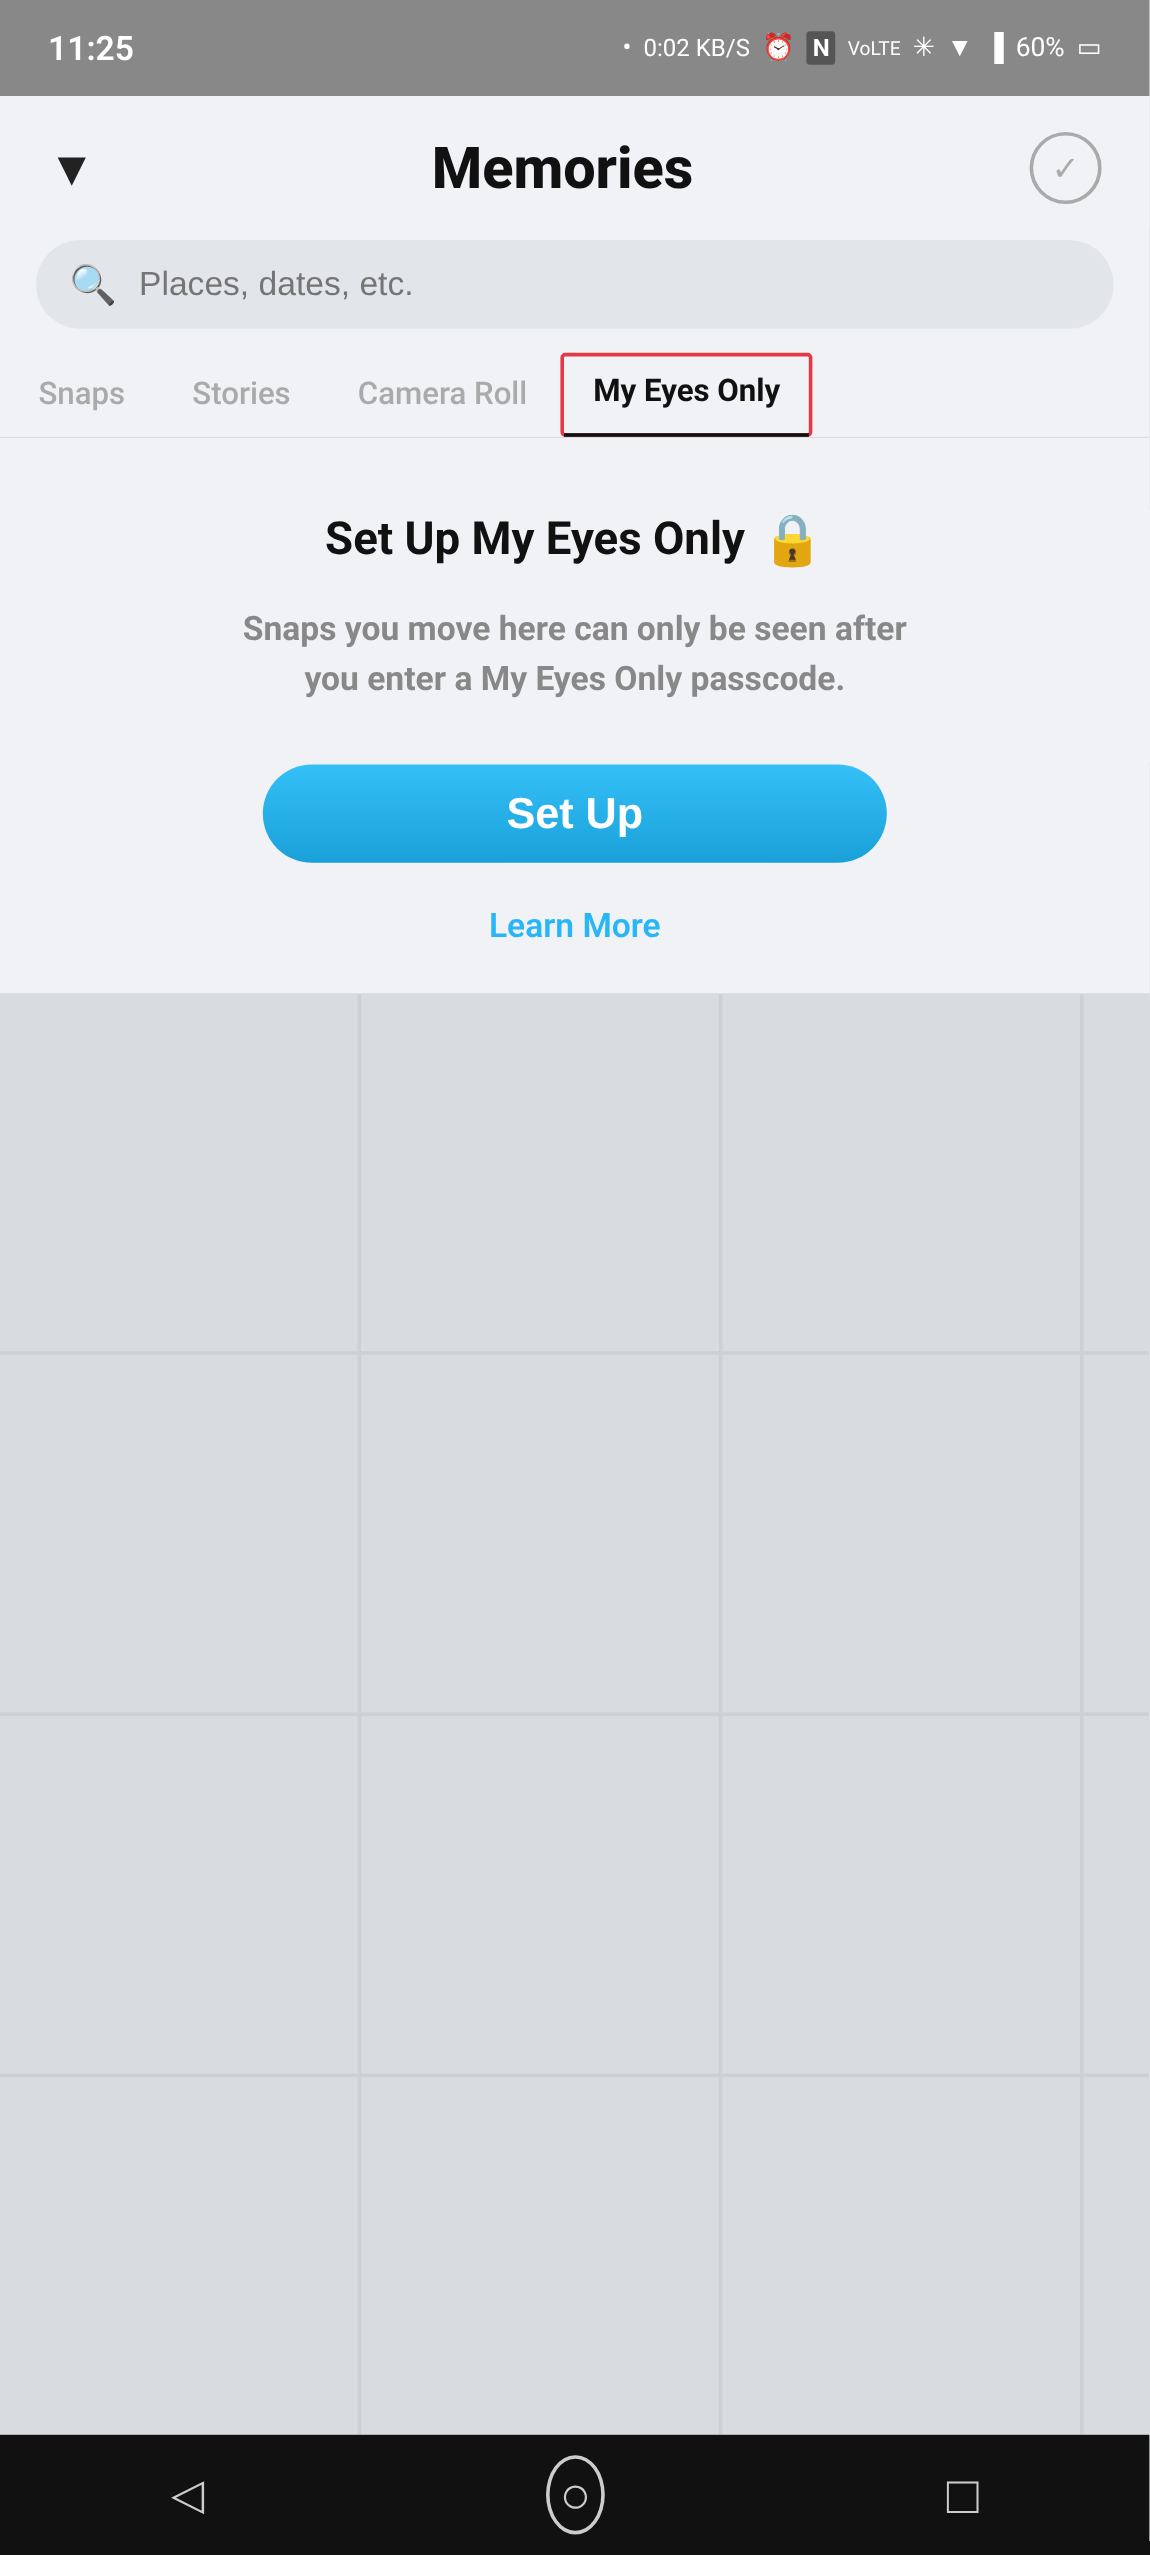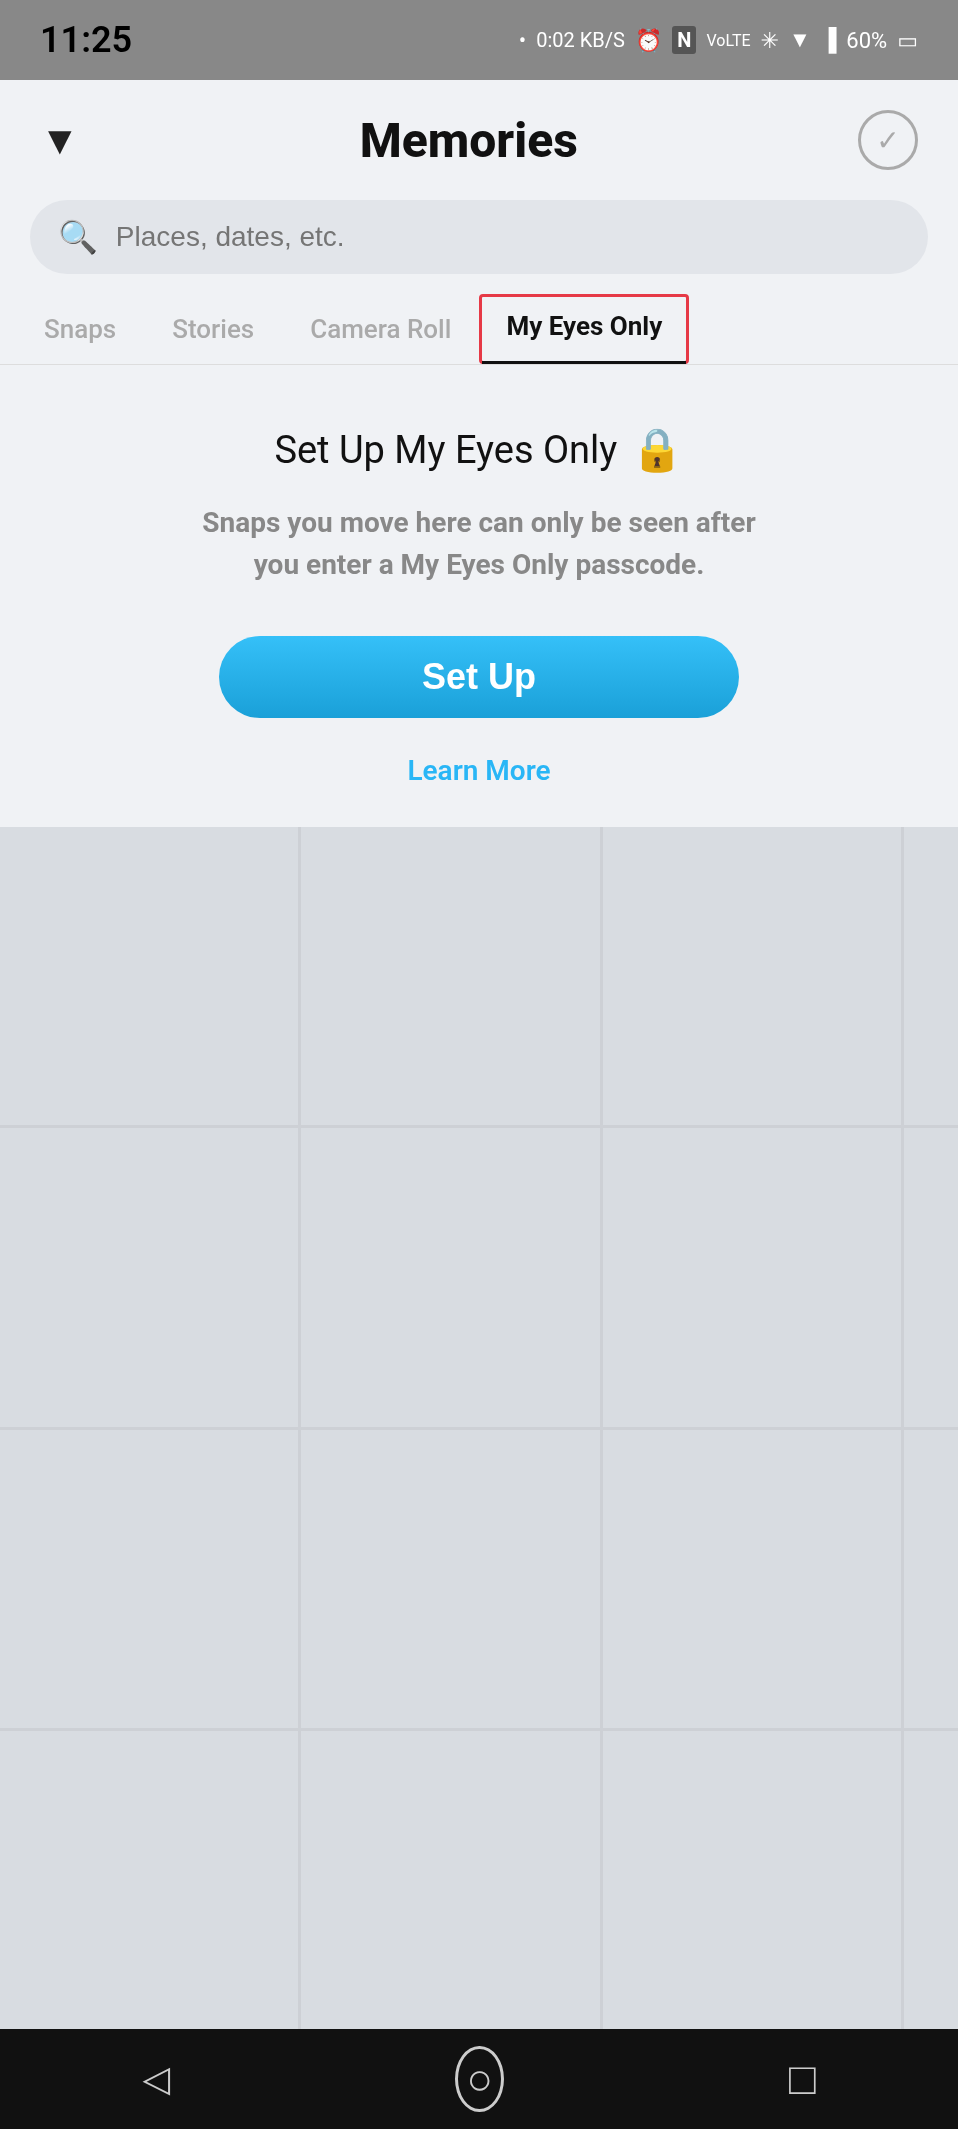--- a/index.html
+++ b/index.html
@@ -23,22 +23,22 @@
       background: #888;
       height: 80px;
       display: flex;
       align-items: center;
       justify-content: space-between;
       padding: 0 40px;
       flex-shrink: 0;
     }
 
     .status-time {
-      color: #000000;
-      font-size: 36px;
+      color: #ffffff;
+      font-size: 28px;
       font-weight: 600;
     }
 
     .status-icons {
       display: flex;
       align-items: center;
       gap: 10px;
       color: white;
       font-size: 22px;
     }
@@ -109,21 +109,21 @@
       border: none;
       outline: none;
       font-size: 28px;
       color: #1d4ed8;
       flex: 1;
     }
 
     
     .tabs {
       display: flex;
-      padding: 0 16px;
+      padding: 0 4px;
       border-bottom: 1px solid #ddd;
       margin-bottom: 0;
     }
 
     .tab {
       padding: 20px 28px;
       font-size: 26px;
       color: #aaa;
       cursor: pointer;
       position: relative;
@@ -153,21 +153,21 @@
       display: flex;
       flex-direction: column;
       align-items: center;
       padding: 60px 60px 40px;
       text-align: center;
       background: #f0f2f5;
     }
 
     .setup-title {
       font-size: 38px;
-      font-weight: 400;
+      font-weight: 700;
       color: #111;
       margin-bottom: 28px;
       display: flex;
       align-items: center;
       gap: 14px;
       text-align: center;
     }
 
     .lock-emoji {
       font-size: 42px;

